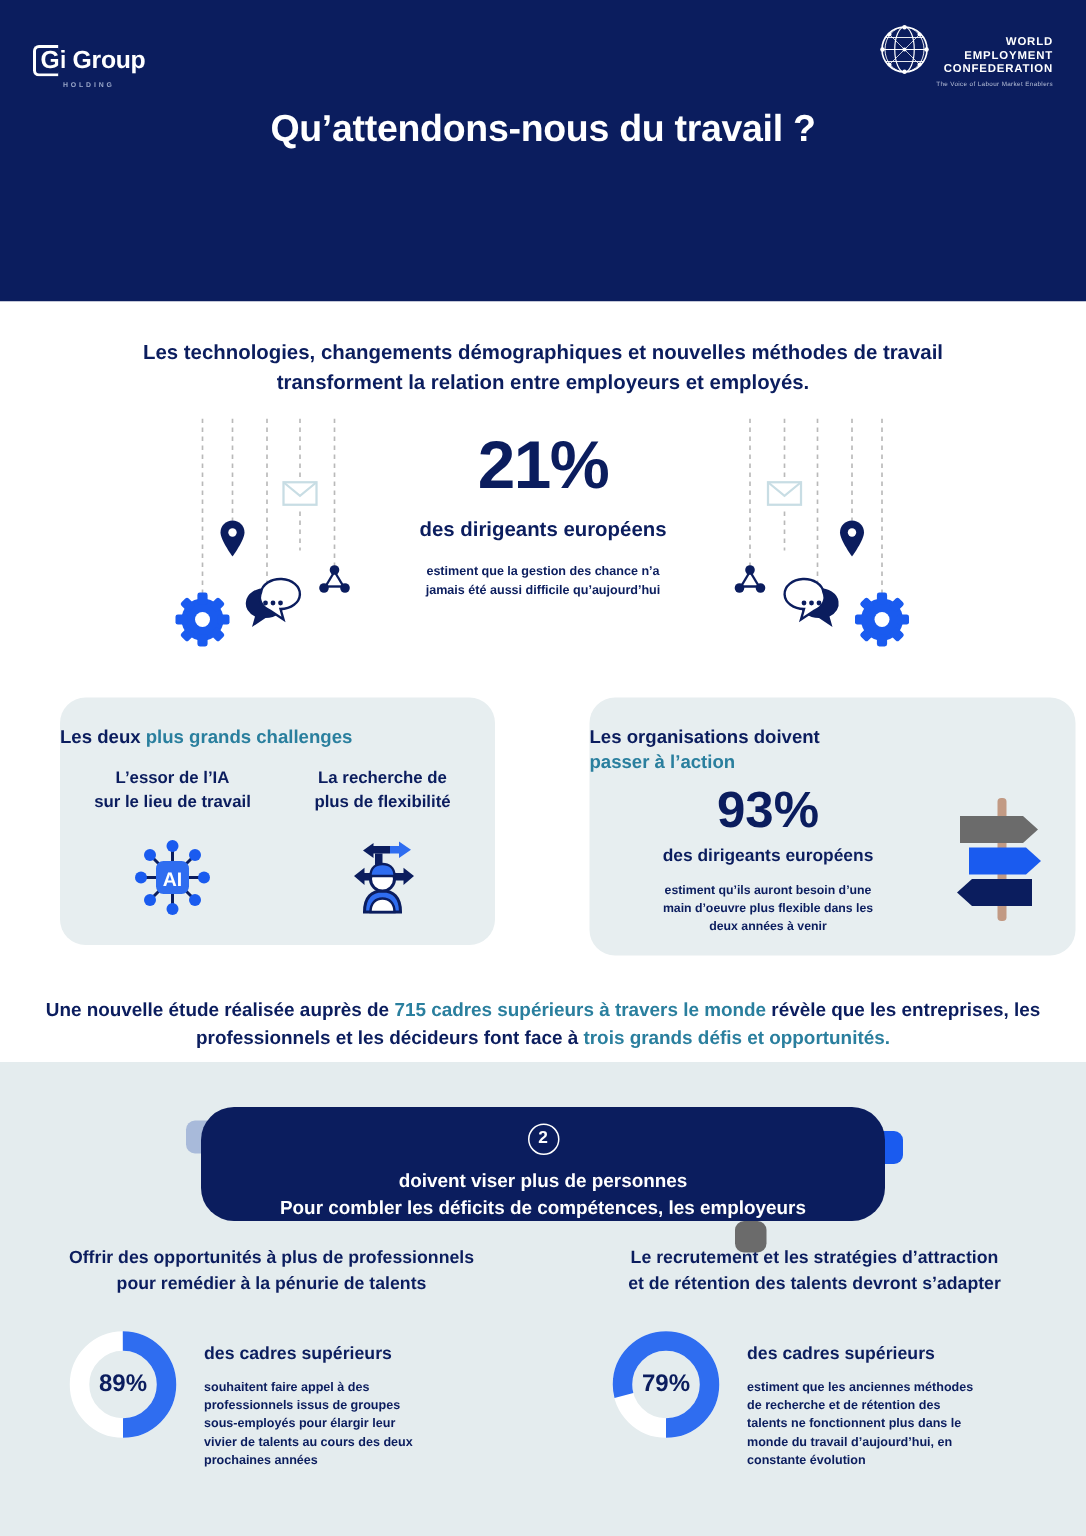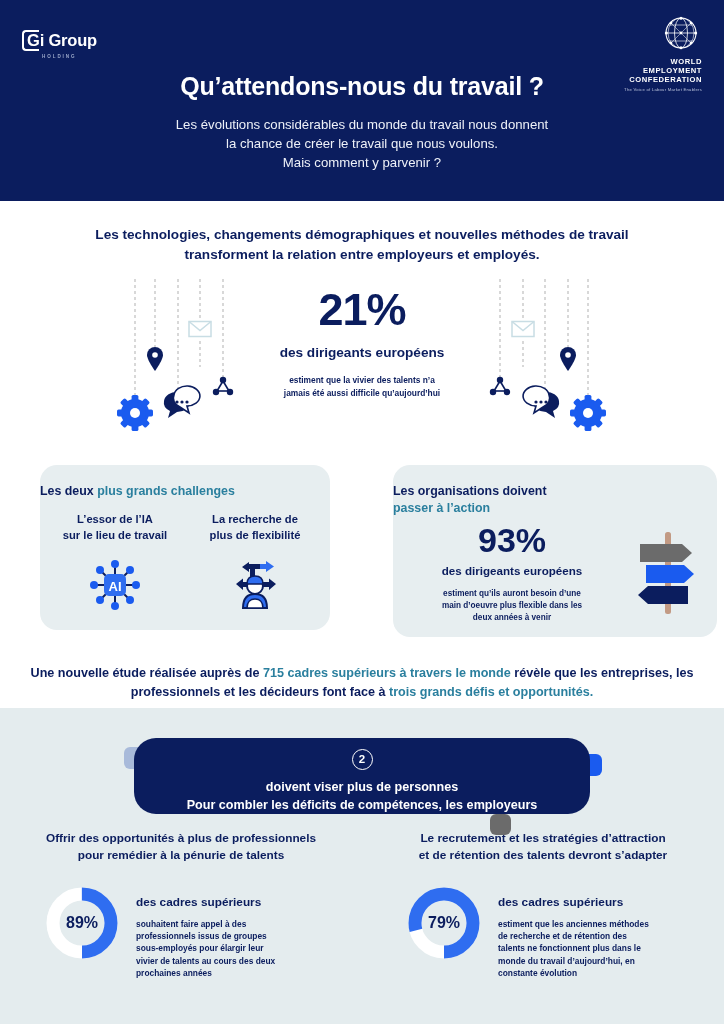--- a/index.html
+++ b/index.html
@@ -41,21 +41,21 @@
     line-height: 1; white-space: nowrap;
     margin-left: -15px;
   }
   .logo-gi-sub {
     color: #9aa7c9; font-size: 4.6px; letter-spacing: 1.9px;
     font-weight: bold; margin-top: 3px; margin-left: 20px;
   }
 
   .logo-wec {
     position: absolute; right: 22px; top: 14px;
-    display: flex; flex-direction: column; align-items: flex-end;
+    display: flex; flex-direction: row; align-items: flex-end;
   }
   .wec-globe { margin-right: 2px; margin-bottom: 1px; }
   .wec-lines { text-align: right; }
   .wec-line {
     color: #ffffff; font-size: 7.6px; font-weight: bold;
     letter-spacing: 0.55px; line-height: 9.2px;
   }
   .wec-tag {
     color: #b9c2da; font-size: 4.2px; letter-spacing: 0.25px;
     margin-top: 2.5px;
@@ -219,25 +219,20 @@
       </div>
       <div class="wec-lines">
         <div class="wec-line">WORLD</div>
         <div class="wec-line">EMPLOYMENT</div>
         <div class="wec-line">CONFEDERATION</div>
         <div class="wec-tag">The Voice of Labour Market Enablers</div>
       </div>
     </div>
 
     <h1 class="hero-title">Qu’attendons-nous du travail ?</h1>
-    <div class="hero-sub">
-      <div>Les évolutions considérables du monde du travail nous donnent</div>
-      <div>la chance de créer le travail que nous voulons.</div>
-      <div>Mais comment y parvenir ?</div>
-    </div>
   </div>
 
   <div class="white-sec">
 
     <div class="lead">
       <div>Les technologies, changements démographiques et nouvelles méthodes de travail</div>
       <div>transforment la relation entre employeurs et employés.</div>
     </div>
 
     <div class="stat-row">
@@ -344,21 +339,21 @@
             <circle cx="-7" cy="5" r="3.2"></circle>
             <circle cx="7" cy="5" r="3.2"></circle>
           </g>
         </svg>
       </div>
 
       <div class="stat82">
         <div class="big-pct">21%</div>
         <div class="mid-label">des dirigeants européens</div>
         <div class="small-note">
-          <div>estiment que la vivier des talents n’a</div>
+          <div>estiment que la gestion des chance n’a</div>
           <div>jamais été aussi difficile qu’aujourd’hui</div>
         </div>
       </div>
     </div>
 
     <div class="cards">
 
       <div class="card card-left">
         <div class="card-title">
           <span>Les deux </span><span class="accent-teal">plus grands challenges</span>

